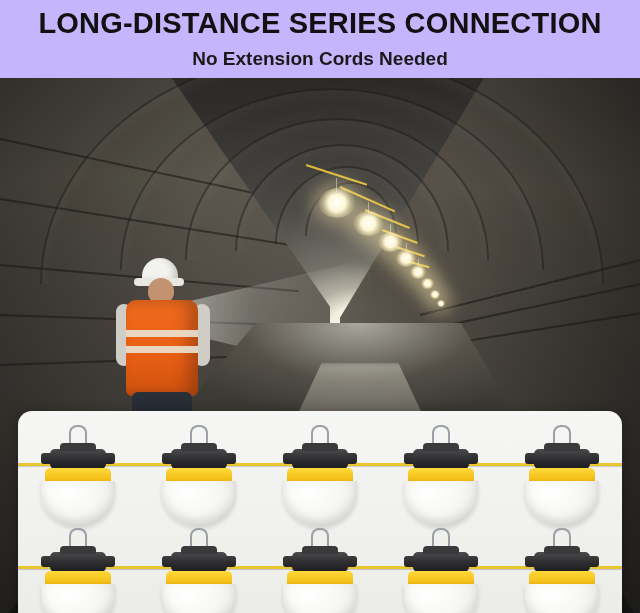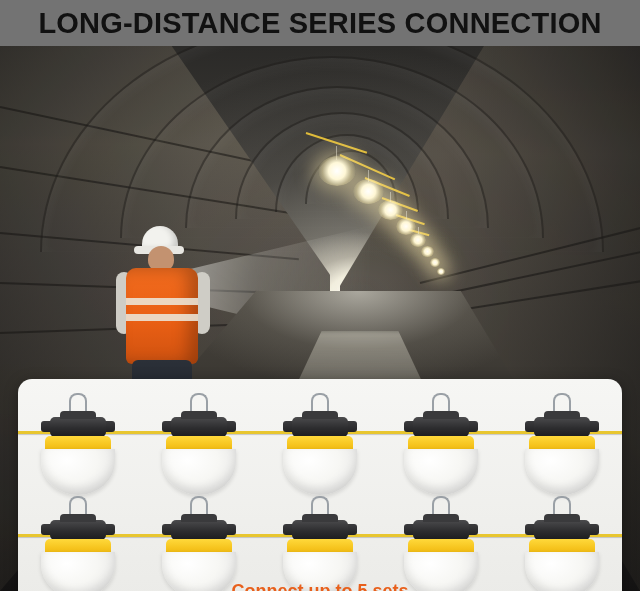--- a/index.html
+++ b/index.html
@@ -10,21 +10,21 @@
   body {
     width: 640px;
     height: 613px;
     font-family: "Liberation Sans", sans-serif;
     overflow: hidden;
     position: relative;
   }
 
   
   .header {
-    background: #737373;
+    background: #c4b5fd;
     text-align: center;
     padding: 4px 0 6px 0;
   }
   .header .title {
     font-size: 29px;
     font-weight: bold;
     letter-spacing: 0.2px;
     color: #111111;
     line-height: 1.1;
     margin: 4px 0 0 0;
@@ -308,20 +308,21 @@
     font-size: 18px;
     font-weight: bold;
     color: #e8601c;
   }
 </style>
 </head>
 <body>
 
 <div class="header">
   <div class="title">LONG-DISTANCE SERIES CONNECTION</div>
+  <div class="subtitle">No Extension Cords Needed</div>
 </div>
 
 <div class="photo">
   <div class="tunnel-bg"></div>
 
   <div class="wall-left">
     <div class="band" style="top:60px; width:300px; transform:rotate(12deg);"></div>
     <div class="band" style="top:120px; width:300px; transform:rotate(9deg);"></div>
     <div class="band" style="top:186px; width:300px; transform:rotate(5deg);"></div>
     <div class="band" style="top:236px; width:300px; transform:rotate(2deg);"></div>

